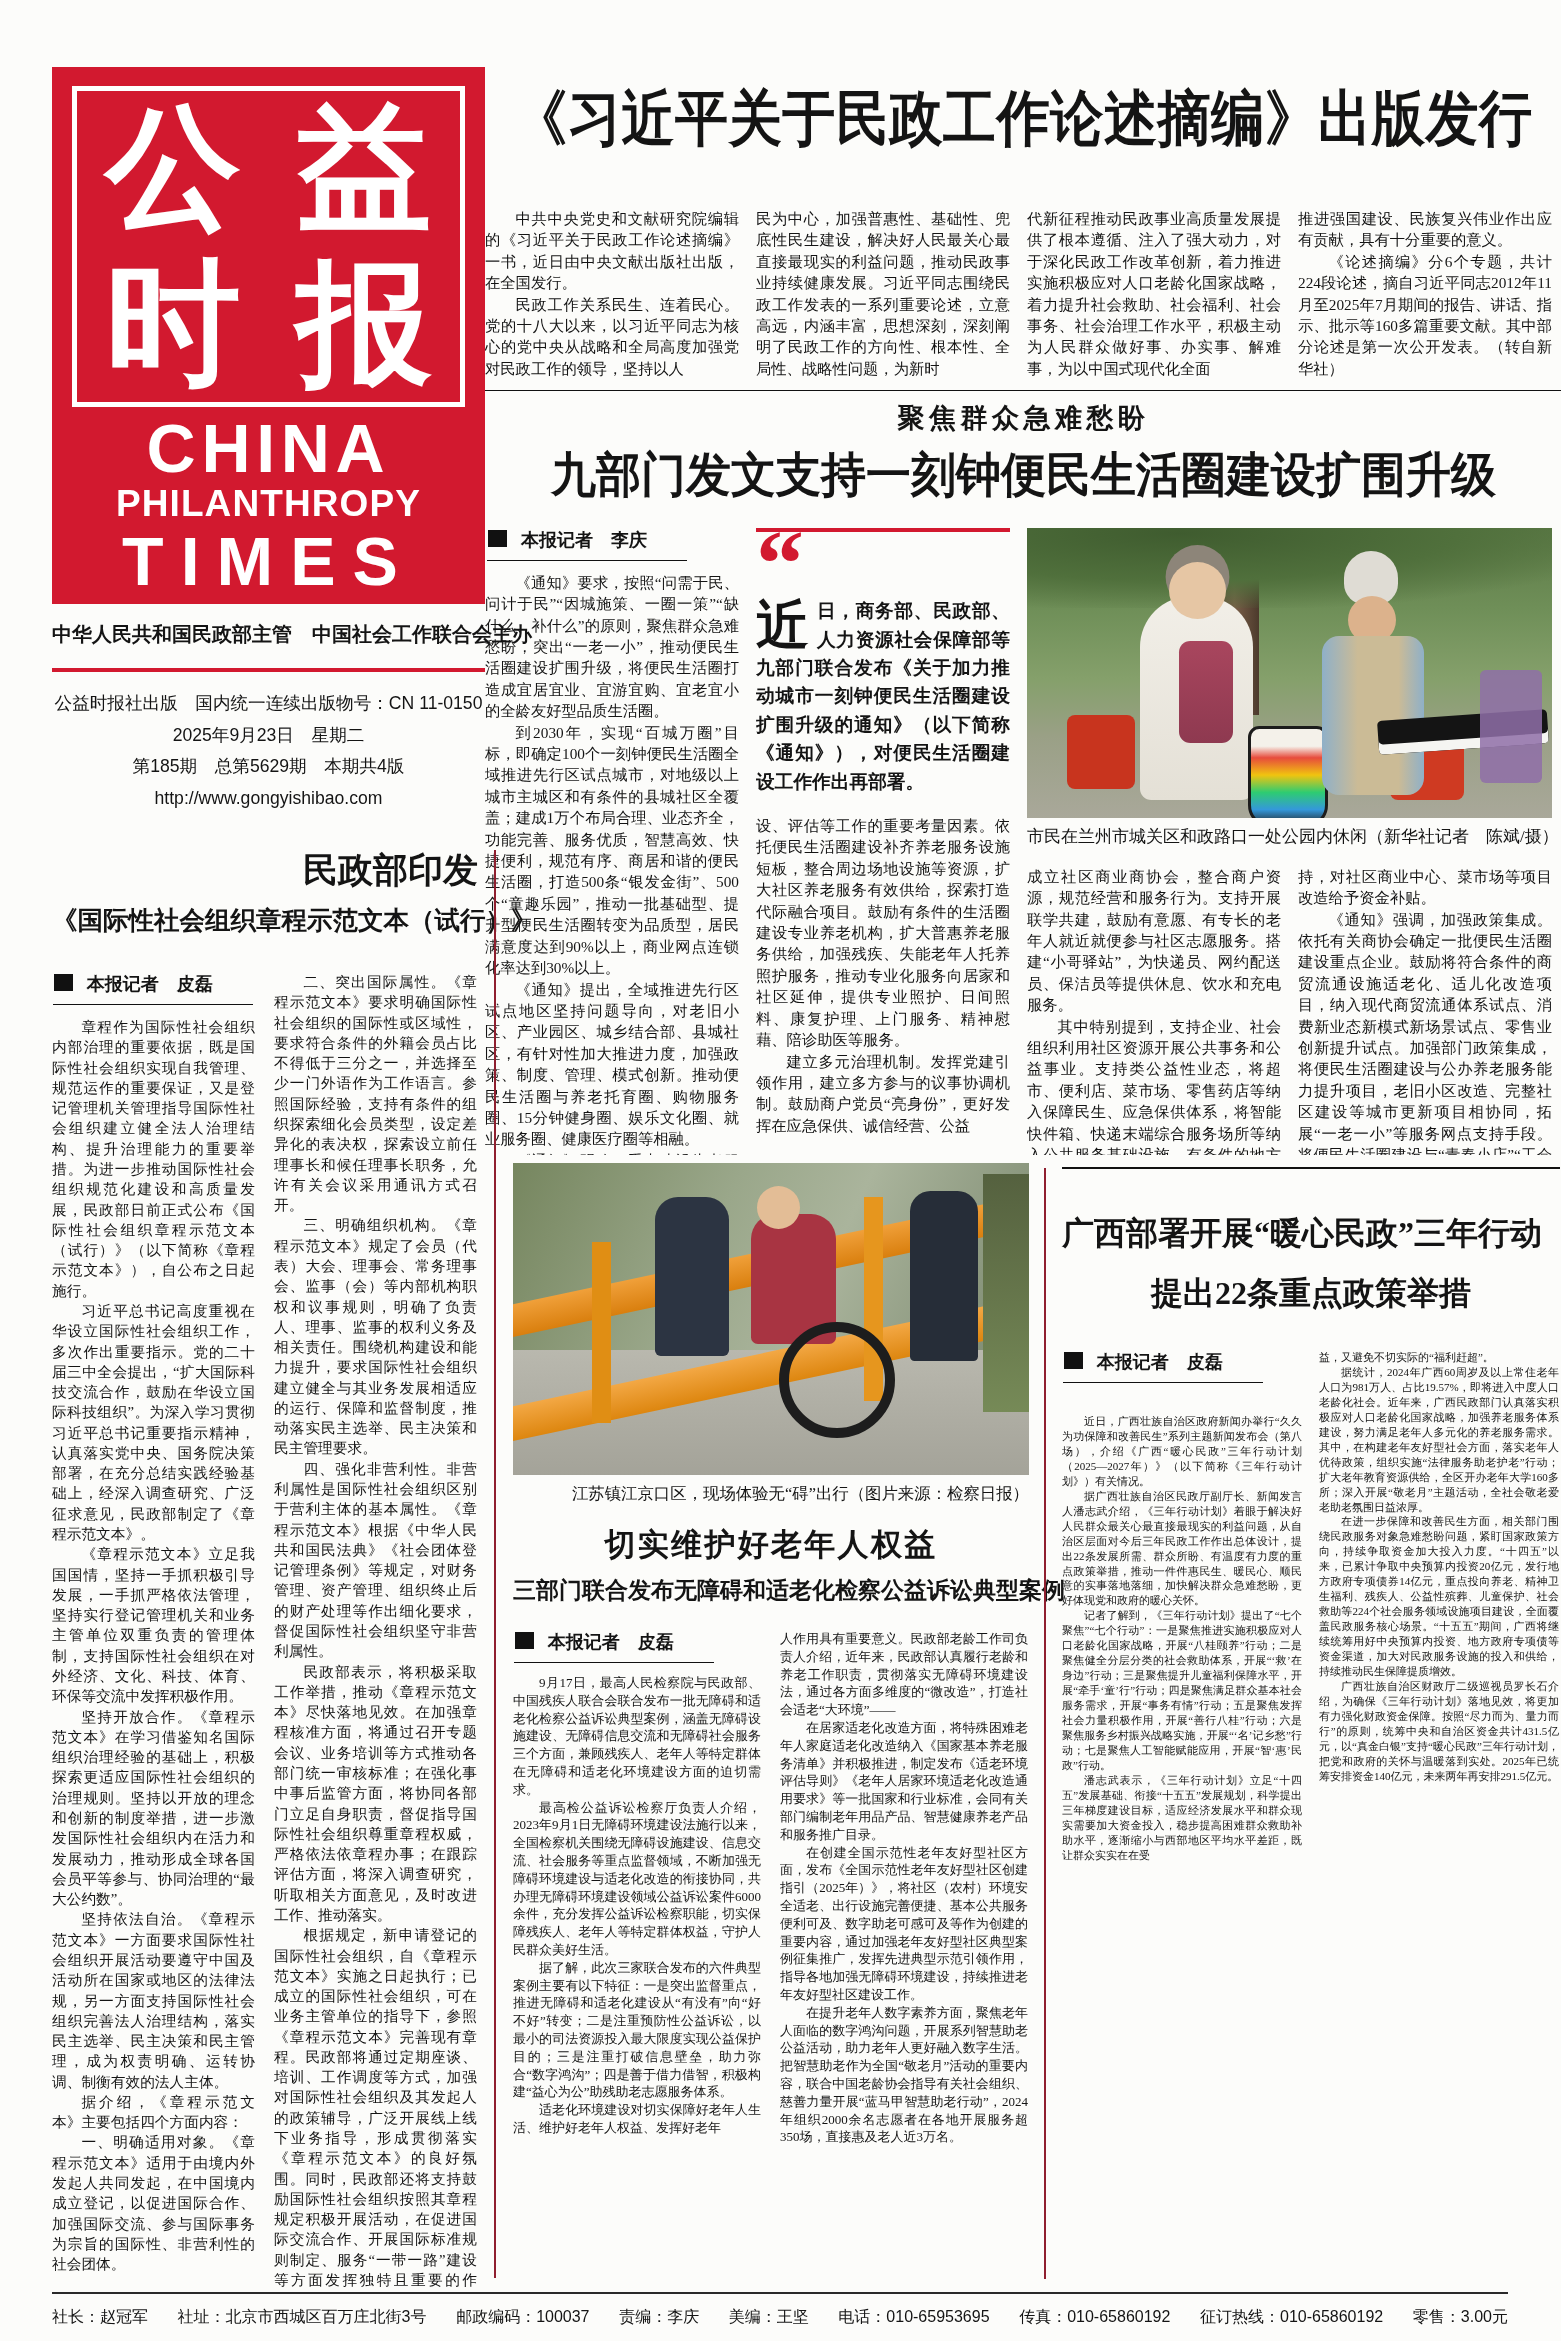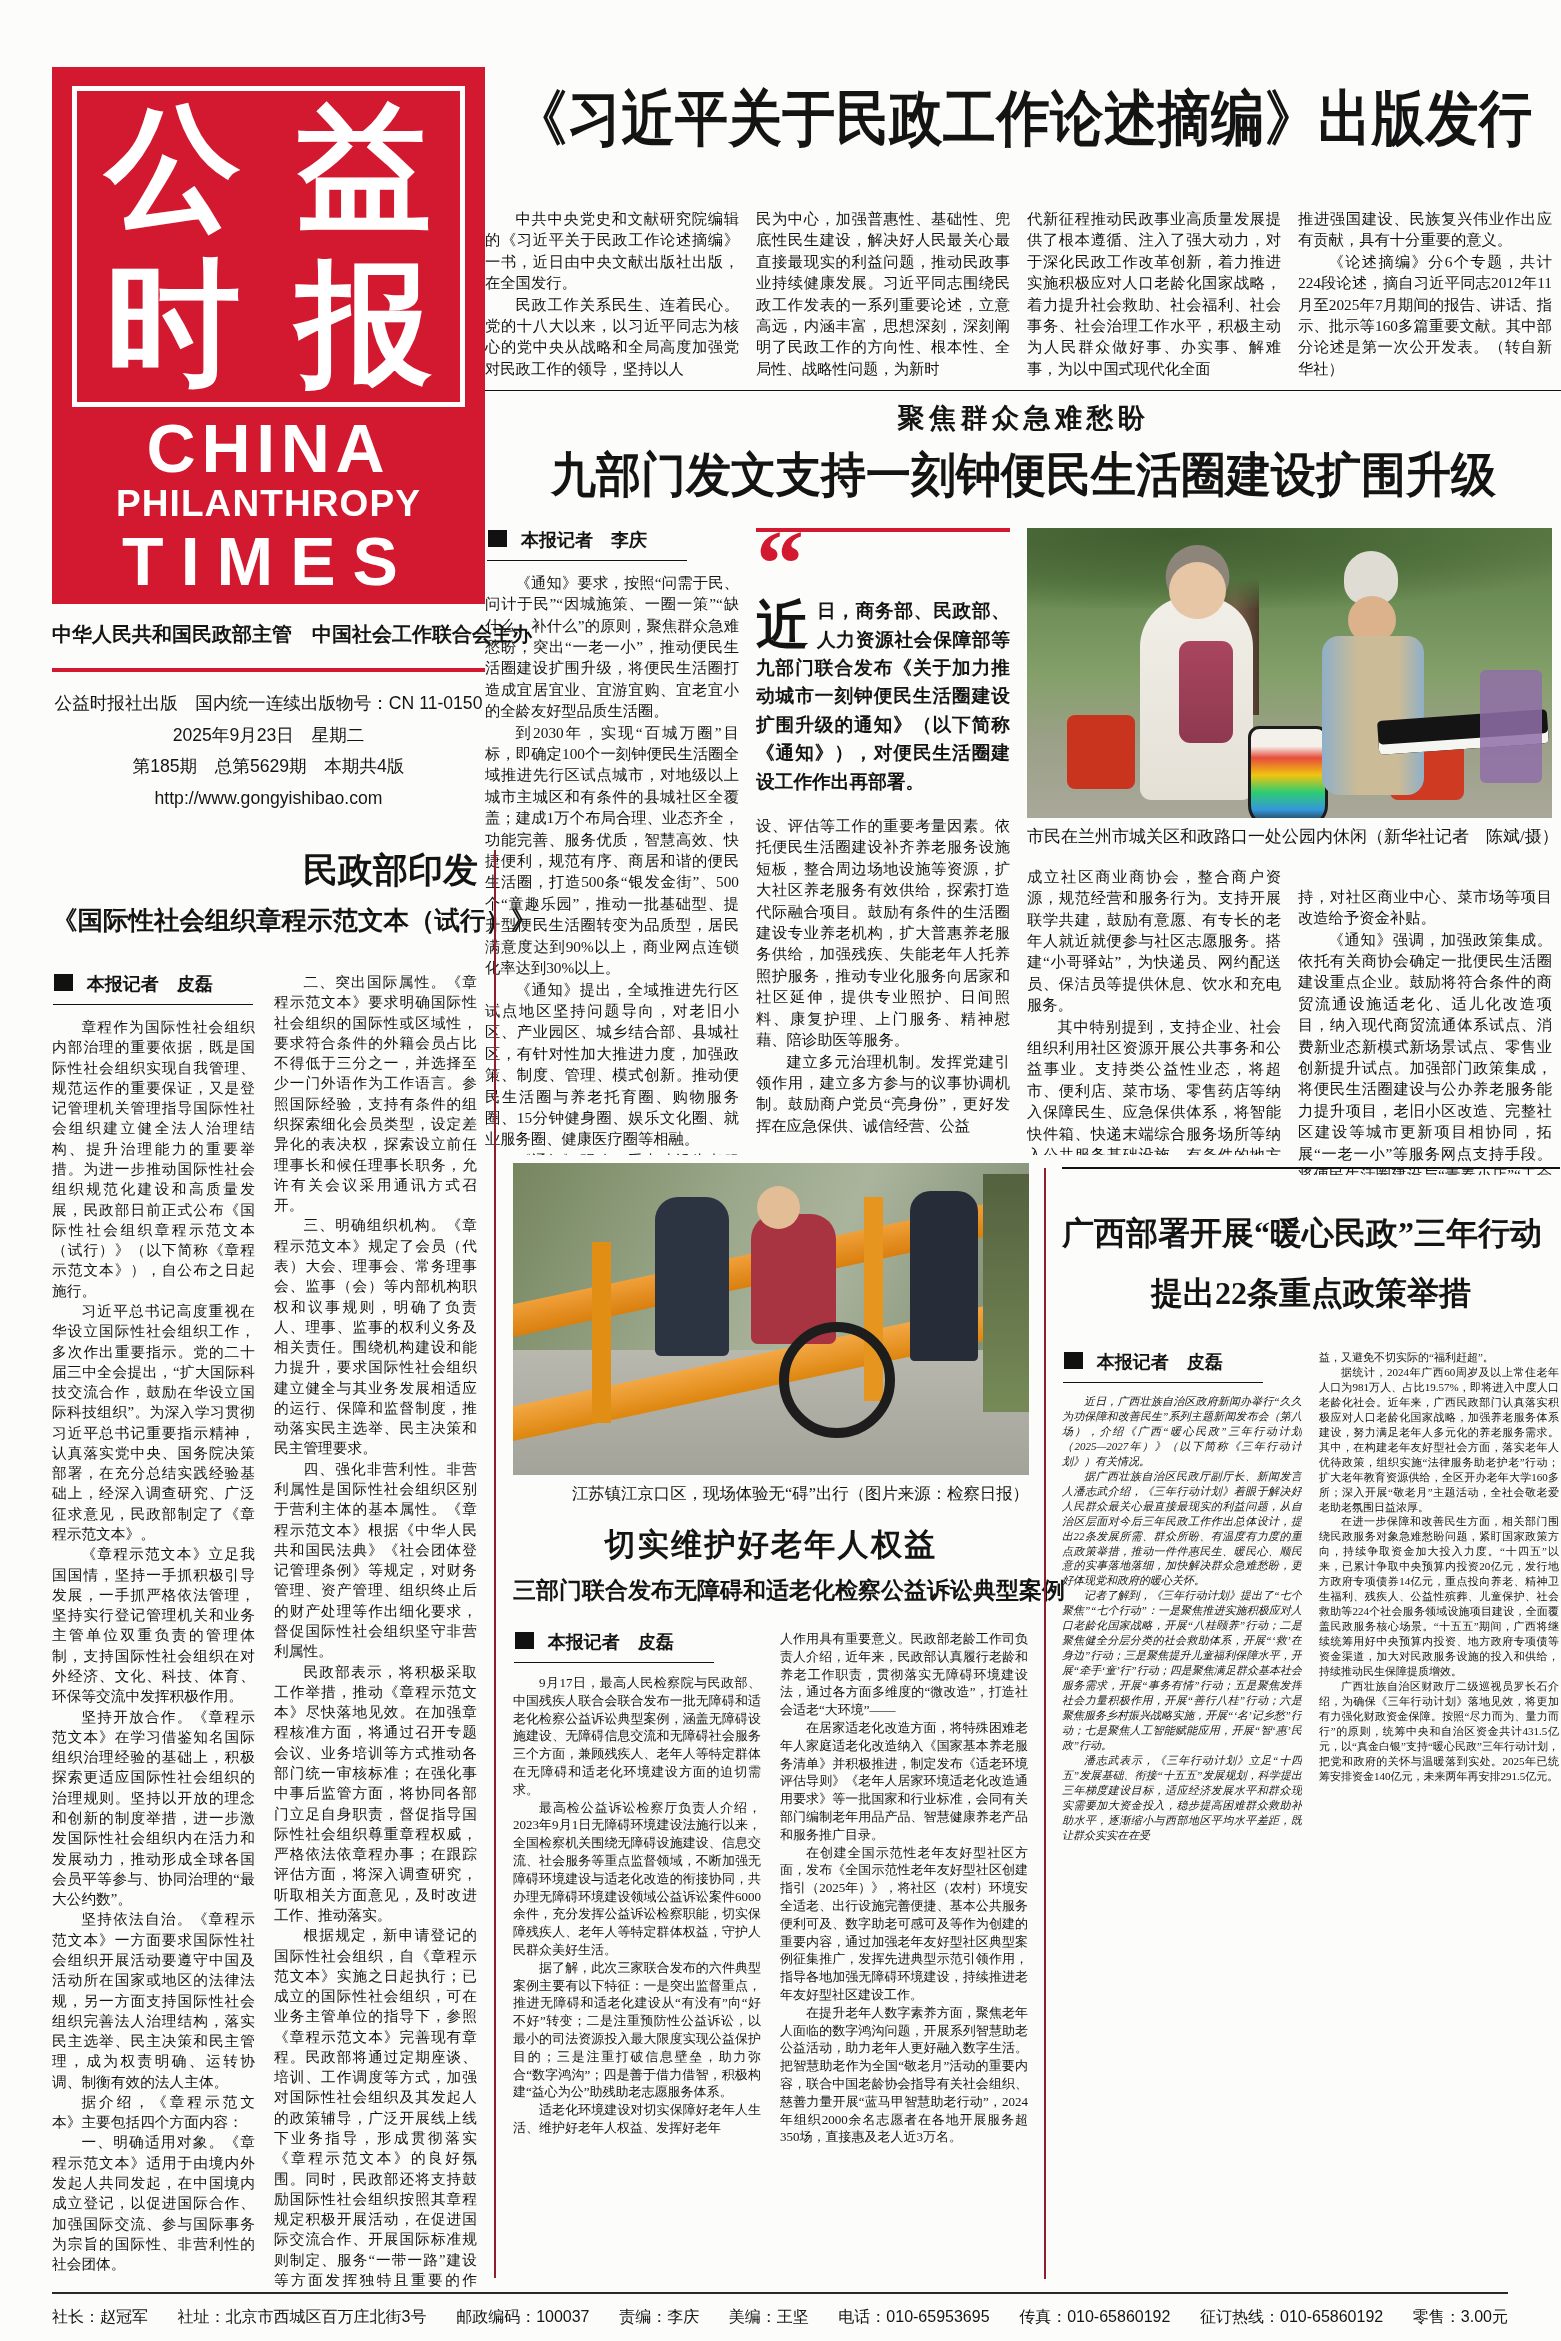--- a/index.html
+++ b/index.html
@@ -45,21 +45,21 @@
   .cs-body{position:relative;margin-top:25px;height:627px;}
   .cs-byline{position:absolute;left:2.3px;top:0;}
   .cs-col{position:absolute;width:254px;overflow:hidden;}
   .quote{border-top:4px solid #d2192f;padding-top:2.3px;margin-bottom:19px;}
   .quote-mark{color:#d2192f;font-size:96px;line-height:.62;font-weight:bold;height:63px;}
   .quote-text{font-size:18.7px;font-weight:bold;line-height:1.52;text-align:justify;}
   .lead-char{float:left;font-size:53px;line-height:.95;font-weight:bold;margin:3.4px 8px 0 0;}
   .cs-photo{position:absolute;left:542px;top:0;width:525px;height:290px;overflow:hidden;}
   .cs-caption{position:absolute;left:542px;top:297px;width:525px;font-size:17px;text-align:center;white-space:nowrap;}
   .cs-c3{left:542px;top:338px;height:289px;}
-  .cs-c4{left:813px;top:358px;height:289px;font-family:Liberation Serif, serif;}
+  .cs-c4{left:813px;top:338px;height:289px;font-family:Liberation Serif, serif;}
 
   
   .left-story{position:absolute;left:52px;top:847px;width:426px;height:1440px;}
   .ls-title1{text-align:right;font-size:35px;font-weight:bold;}
   .ls-title2{text-align:center;font-size:25.5px;font-weight:bold;margin-top:9px;white-space:nowrap;}
   .ls-body{position:relative;margin-top:34px;height:1315px;}
   .ls-col{position:absolute;width:203px;overflow:hidden;}
   .left-story .body-text{font-size:14.7px;line-height:1.38;}
 
   
@@ -254,21 +254,21 @@
     </div>
   </div>
 
   <div class="right-story">
     <div class="rs-title">广西部署开展“暖心民政”三年行动</div>
     <div class="rs-subtitle">提出22条重点政策举措</div>
     <div class="rs-body">
       <div class="byline" style="position:absolute;left:1.1px;top:0;">
         <span class="sq"></span><span>本报记者　皮磊</span>
       </div>
-      <div class="rs-col body-text" style="left:0;top:44px;height:882px;font-style:italic;">
+      <div class="rs-col body-text" style="left:0;top:64px;height:882px;">
           <p class="para">近日，广西壮族自治区政府新闻办举行“久久为功保障和改善民生”系列主题新闻发布会（第八场），介绍《广西“暖心民政”三年行动计划（2025—2027年）》（以下简称《三年行动计划》）有关情况。</p>
           <p class="para">据广西壮族自治区民政厅副厅长、新闻发言人潘志武介绍，《三年行动计划》着眼于解决好人民群众最关心最直接最现实的利益问题，从自治区层面对今后三年民政工作作出总体设计，提出22条发展所需、群众所盼、有温度有力度的重点政策举措，推动一件件惠民生、暖民心、顺民意的实事落地落细，加快解决群众急难愁盼，更好体现党和政府的暖心关怀。</p>
           <p class="para">记者了解到，《三年行动计划》提出了“七个聚焦”“七个行动”：一是聚焦推进实施积极应对人口老龄化国家战略，开展“八桂颐养”行动；二是聚焦健全分层分类的社会救助体系，开展“‘救’在身边”行动；三是聚焦提升儿童福利保障水平，开展“牵手‘童’行”行动；四是聚焦满足群众基本社会服务需求，开展“事务有情”行动；五是聚焦发挥社会力量积极作用，开展“善行八桂”行动；六是聚焦服务乡村振兴战略实施，开展“‘名’记乡愁”行动；七是聚焦人工智能赋能应用，开展“智‘惠’民政”行动。</p>
           <p class="para">潘志武表示，《三年行动计划》立足“十四五”发展基础、衔接“十五五”发展规划，科学提出三年梯度建设目标，适应经济发展水平和群众现实需要加大资金投入，稳步提高困难群众救助补助水平，逐渐缩小与西部地区平均水平差距，既让群众实实在在受</p>
         </div>
       <div class="rs-col body-text" style="left:257px;top:0;height:929px;">
           <p class="para" style="text-indent: 0px;">益，又避免不切实际的“福利赶超”。</p>
           <p class="para">据统计，2024年广西60周岁及以上常住老年人口为981万人、占比19.57%，即将进入中度人口老龄化社会。近年来，广西民政部门认真落实积极应对人口老龄化国家战略，加强养老服务体系建设，努力满足老年人多元化的养老服务需求。其中，在构建老年友好型社会方面，落实老年人优待政策，组织实施“法律服务助老护老”行动；扩大老年教育资源供给，全区开办老年大学160多所；深入开展“敬老月”主题活动，全社会敬老爱老助老氛围日益浓厚。</p>
           <p class="para">在进一步保障和改善民生方面，相关部门围绕民政服务对象急难愁盼问题，紧盯国家政策方向，持续争取资金加大投入力度。“十四五”以来，已累计争取中央预算内投资20亿元，发行地方政府专项债券14亿元，重点投向养老、精神卫生福利、残疾人、公益性殡葬、儿童保护、社会救助等224个社会服务领域设施项目建设，全面覆盖民政服务核心场景。“十五五”期间，广西将继续统筹用好中央预算内投资、地方政府专项债等资金渠道，加大对民政服务设施的投入和供给，持续推动民生保障提质增效。</p>
           <p class="para">广西壮族自治区财政厅二级巡视员罗长石介绍，为确保《三年行动计划》落地见效，将更加有力强化财政资金保障。按照“尽力而为、量力而行”的原则，统筹中央和自治区资金共计431.5亿元，以“真金白银”支持“暖心民政”三年行动计划，把党和政府的关怀与温暖落到实处。2025年已统筹安排资金140亿元，未来两年再安排291.5亿元。</p>

